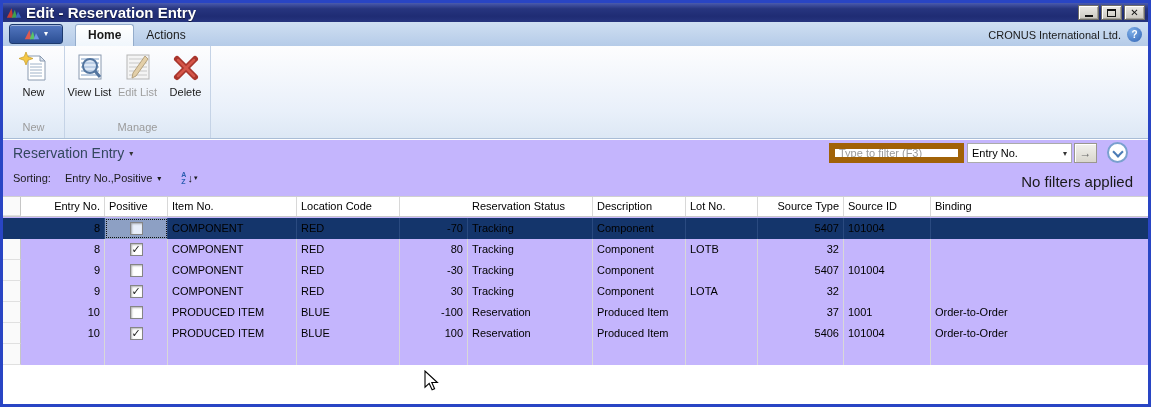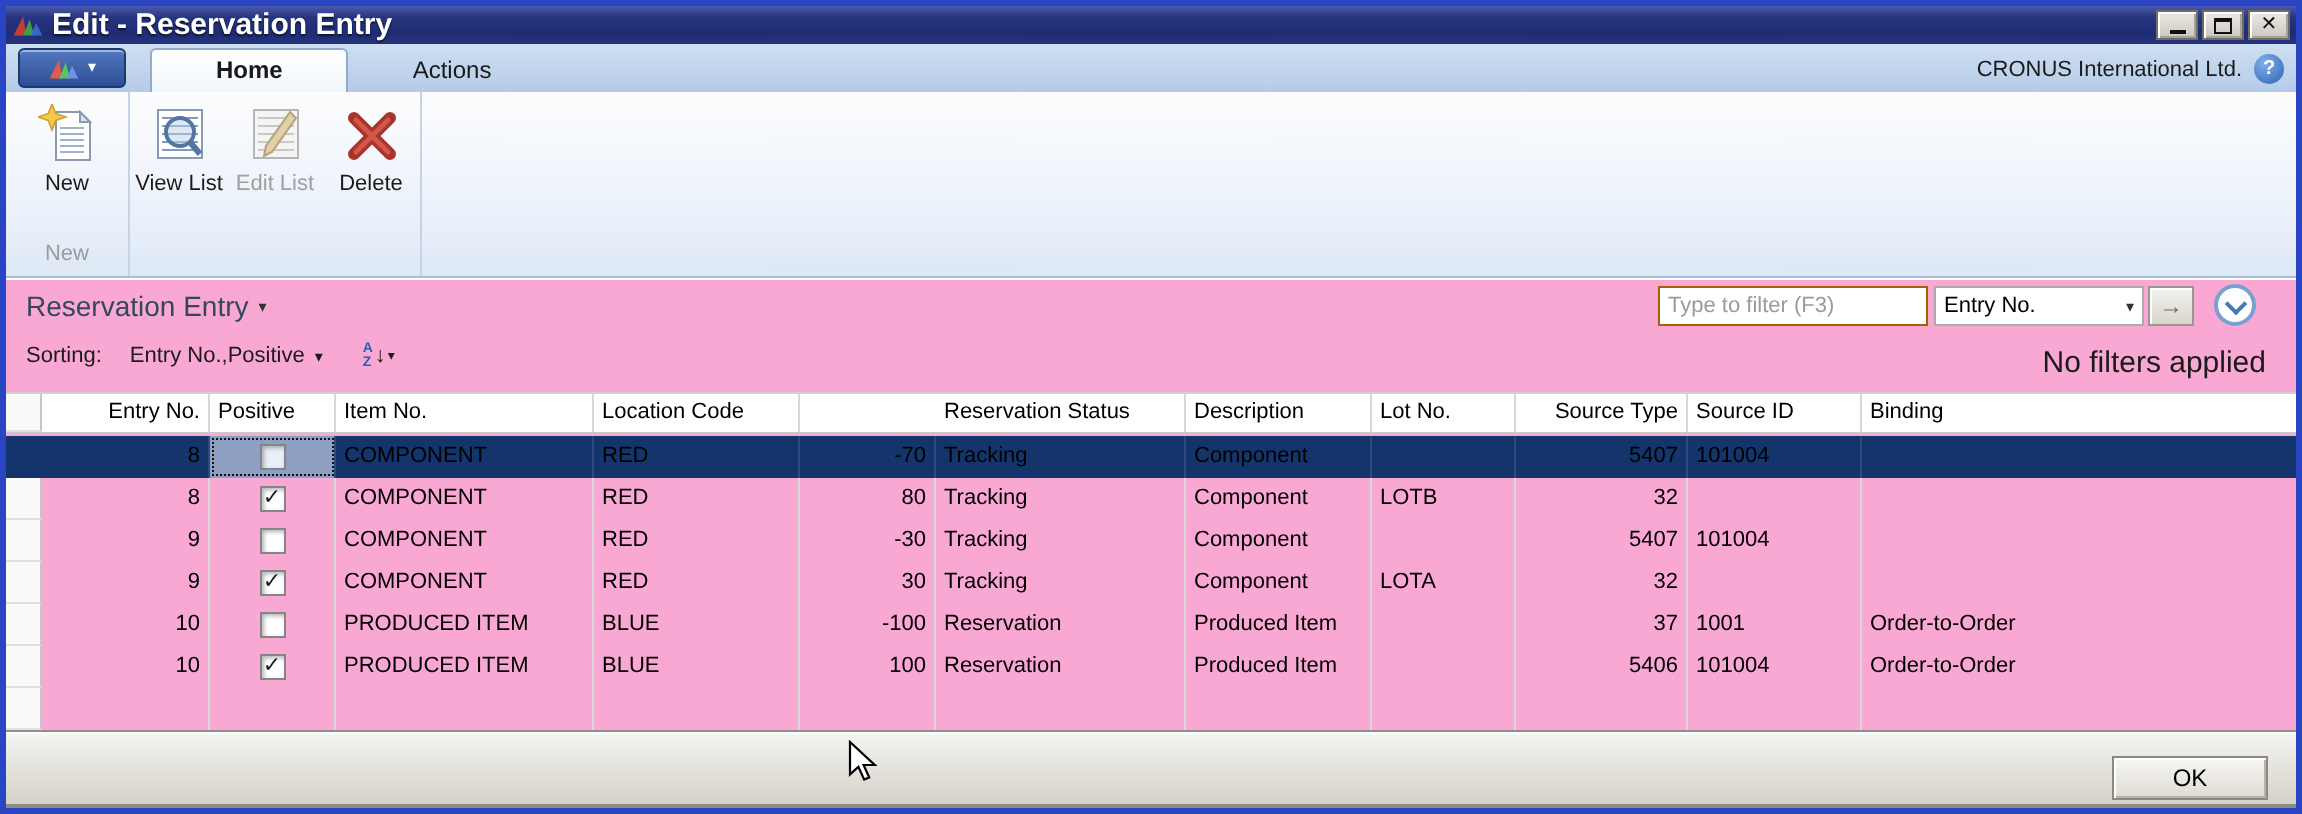--- a/index.html
+++ b/index.html
@@ -24,21 +24,21 @@
   .glyph-max { width:9px; height:8px; border:1px solid #111; border-top:2px solid #111; }
 
   
   .menurow { position:absolute; left:0; top:19px; width:1145px; height:24px;
     background:linear-gradient(#cfdff2,#b5cbe8); display:flex; align-items:flex-end; }
   .appbtn { width:54px; height:20px; margin:0 12px 2px 6px; border-radius:3px;
     background:linear-gradient(#5377c0,#2c4f94); border:1px solid #1d3a6e;
     box-shadow:inset 0 1px 0 rgba(255,255,255,.45);
     display:flex; align-items:center; justify-content:center; gap:4px; }
   .appbtn .caret { color:#fff; font-size:8px; line-height:8px; }
-  .tab { padding:3px 32px 4px; font-size:12px; color:#1a1a1a; cursor:default; }
+  .tab { padding:3px 12px 4px; font-size:12px; color:#1a1a1a; cursor:default; }
   .tab.active { background:linear-gradient(#ffffff,#f0f6fc); font-weight:bold;
     border:1px solid #94accb; border-bottom:none; border-radius:3px 3px 0 0; }
   .companyarea { margin-left:auto; display:flex; align-items:center; gap:6px;
     padding:0 6px 4px 0; }
   .company { font-size:11px; color:#1a1a1a; }
   .helpicon { width:15px; height:15px; border-radius:50%;
     background:radial-gradient(circle at 35% 30%,#7fb0e8,#2f62b5); color:#fff;
     font-size:10px; font-weight:bold; display:flex; align-items:center;
     justify-content:center; }
 
@@ -51,26 +51,26 @@
   .rbtns { display:flex; flex:1; align-items:flex-start; justify-content:center; gap:2px; }
   .rbtn { width:46px; display:flex; flex-direction:column; align-items:center;
     padding-top:2px; cursor:default; }
   .rbtn .ric { width:32px; height:32px; display:flex; align-items:center; justify-content:center; }
   .rbtn .rlab { font-size:11px; line-height:12px; text-align:center; color:#1a1a1a;
     margin-top:2px; }
   .rbtn.disabled .rlab { color:#9e9e9e; }
   .glabel { height:17px; text-align:center; font-size:11px; color:#9b9b9b; }
 
   
-  .content { position:absolute; left:0; top:137px; width:1145px; height:225px; background:#f9a8d4; }
+  .content { position:absolute; left:0; top:137px; width:1145px; height:225px; background:#c4b5fd; }
   .pagetitle { position:absolute; left:10px; top:5px; font-size:14px; color:#33475e;
     display:flex; align-items:center; gap:5px; }
   .pagetitle .caret { font-size:8px; color:#333; }
   .filterinput { position:absolute; left:826px; top:3px; width:135px; height:20px;
-    border:1px solid #a16207; font-size:11px; padding:0 4px; color:#333;
+    border:6px solid #a16207; font-size:11px; padding:0 4px; color:#333;
     font-family:inherit; }
   .filterinput::placeholder { color:#9a9a9a; }
   .filterdrop { position:absolute; left:964px; top:3px; width:105px; height:20px;
     border:1px solid #ababab; background:#fff; font-size:11px; display:flex;
     align-items:center; padding:0 4px; }
   .filterdrop .caret { margin-left:auto; font-size:8px; color:#333; }
   .gobtn { position:absolute; left:1071px; top:3px; width:23px; height:20px;
     background:linear-gradient(#f2f1ed,#d9d6cd); border:1px solid #9a978f;
     box-shadow:inset 1px 1px 0 #fff; display:flex; align-items:center;
     justify-content:center; font-size:12px; color:#6b6b6b; }
@@ -234,20 +234,21 @@
               </g>
               <g stroke="#d4564a" stroke-width="2.5" stroke-linecap="round">
                 <line x1="7" y1="7" x2="23" y2="23"></line>
                   <line x1="23" y1="7" x2="7" y2="23"></line>
               </g>
             </svg>
           </span>
           <span class="rlab">Delete</span>
         </div>
       </div>
+      <div class="glabel">Manage</div>
     </div>
   </div>
 
   <div class="content">
     <div class="pagetitle">
       <span>Reservation Entry</span>
       <span class="caret">▾</span>
     </div>
     <input class="filterinput" type="text" placeholder="Type to filter (F3)" style="">
     <div class="filterdrop">
@@ -397,20 +398,17 @@
         <div class="cell" style="width: 68px;"></div>
         <div class="cell" style="width: 125px;"></div>
         <div class="cell" style="width: 93px;"></div>
         <div class="cell" style="width: 72px;"></div>
         <div class="cell" style="width: 86px;"></div>
         <div class="cell" style="width: 87px;"></div>
         <div class="cell fx"></div>
       </div>
     </div>
 
-  <div class="footer">
-    <div class="okbtn">OK</div>
-  </div>
 
   <svg class="cursor" width="16" height="23" viewBox="0 0 16 23">
     <path d="M1,1 L1,17.2 L5.2,13.4 L8.1,19.8 L10.6,18.7 L7.8,12.5 L13.4,12.5 Z" fill="#fff" stroke="#000" stroke-width="1.1"></path>
   </svg>
 </div>
 
 </body></html>

